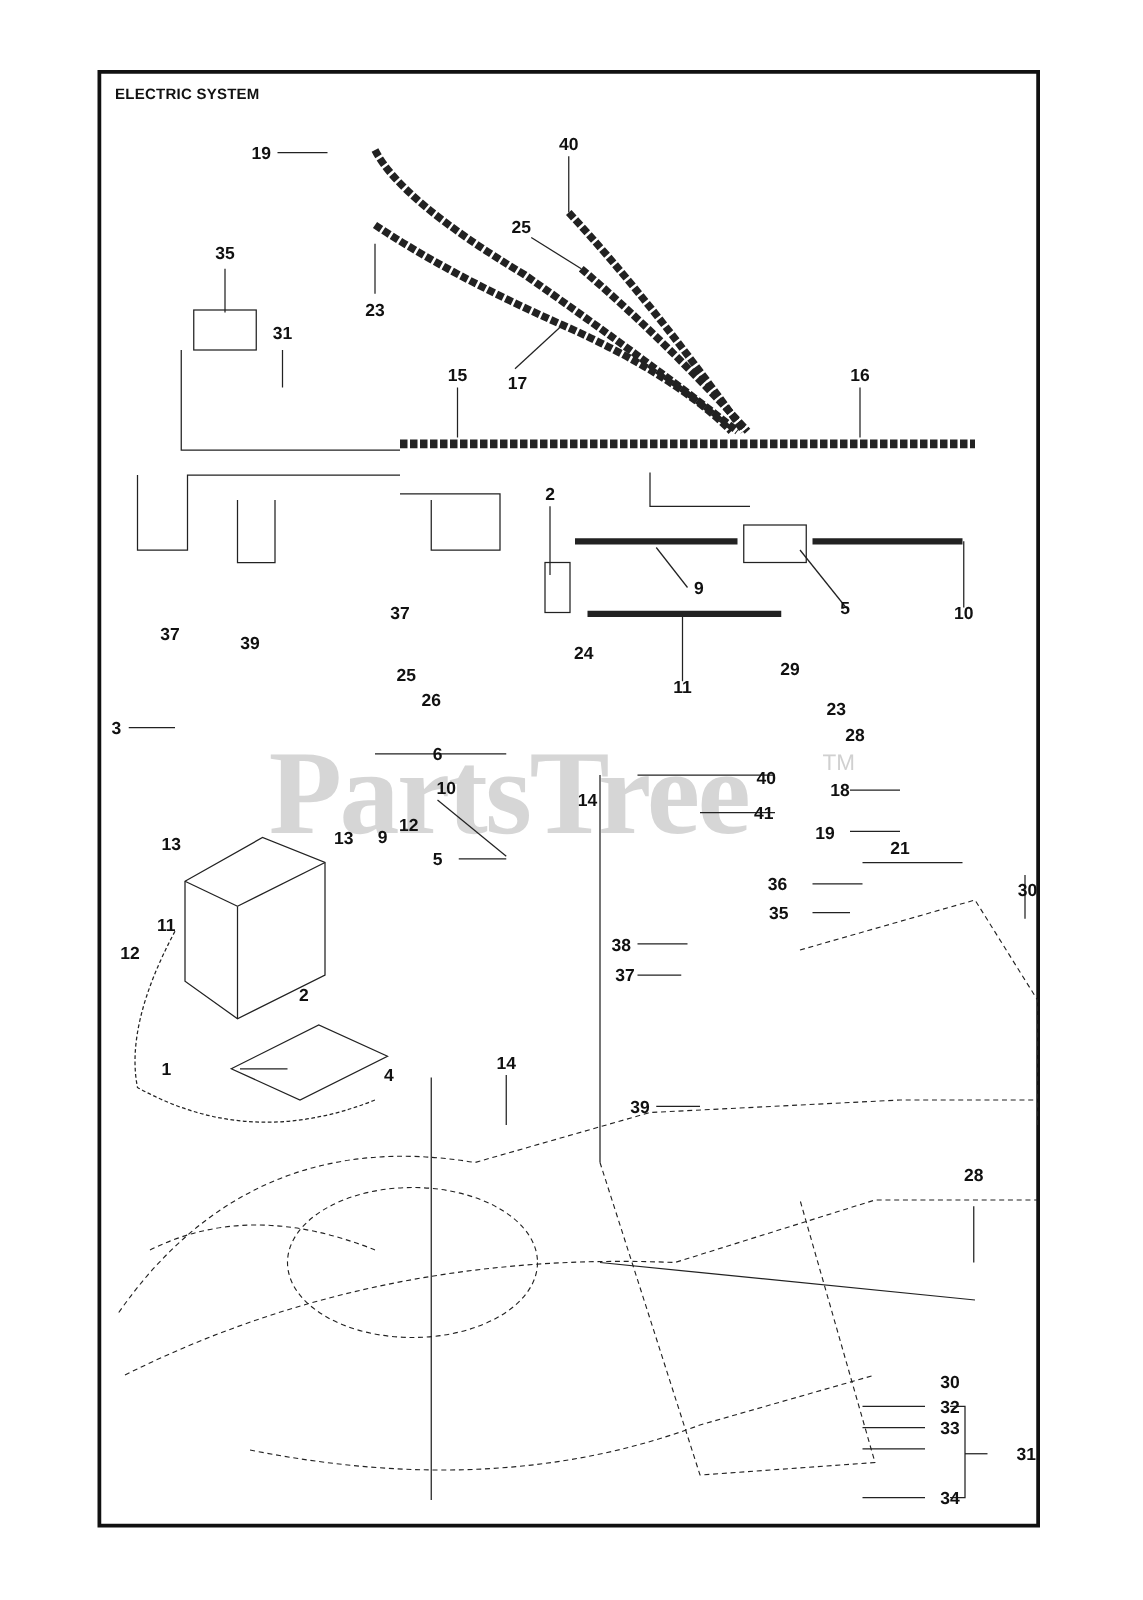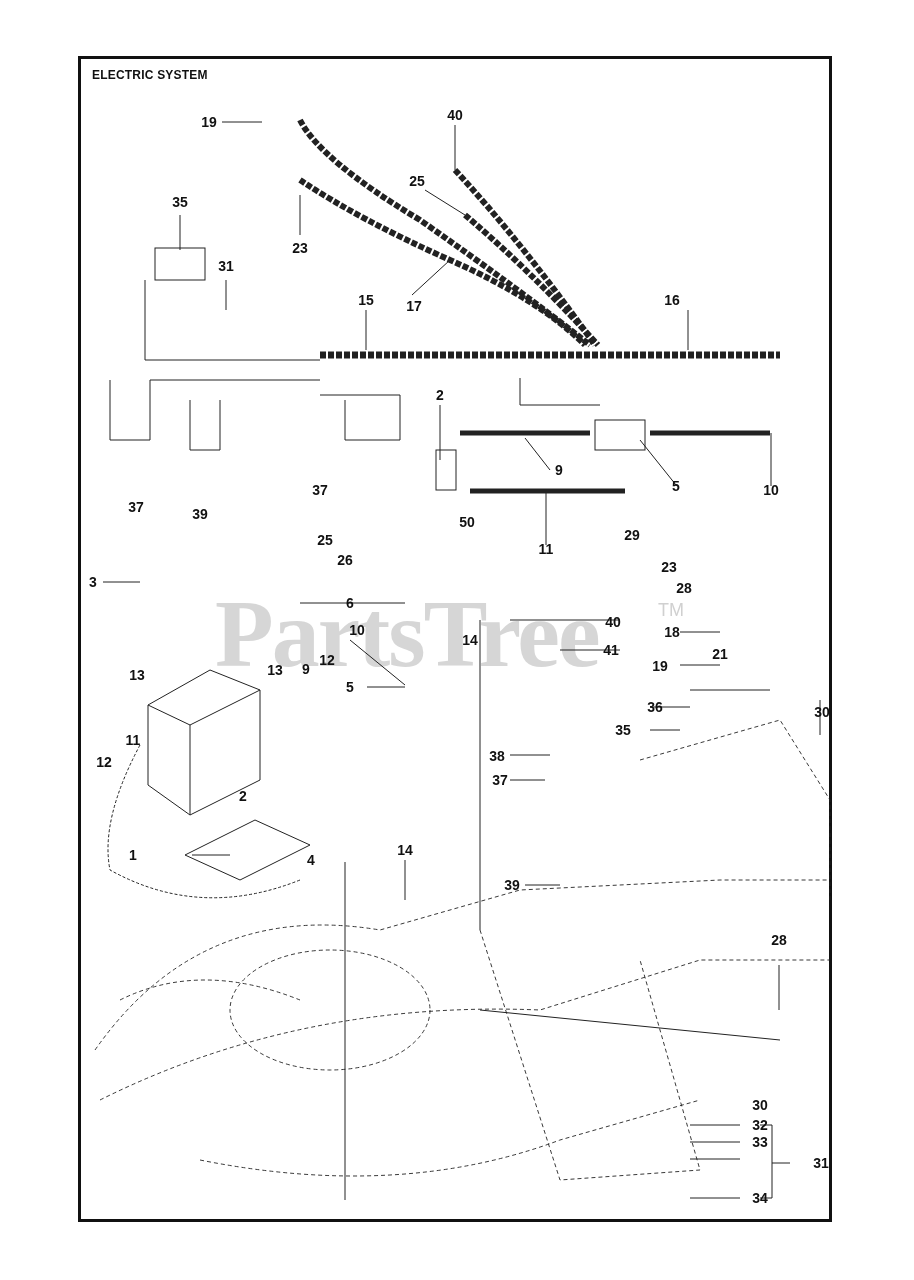--- a/index.html
+++ b/index.html
@@ -105,54 +105,54 @@
 </svg>
 
 <div class="lbl" style="left:209px;top:122px">19</div>
 <div class="lbl" style="left:455px;top:115px">40</div>
 <div class="lbl" style="left:417px;top:181px">25</div>
 <div class="lbl" style="left:300px;top:248px">23</div>
 <div class="lbl" style="left:180px;top:202px">35</div>
 <div class="lbl" style="left:226px;top:266px">31</div>
 <div class="lbl" style="left:414px;top:306px">17</div>
 <div class="lbl" style="left:366px;top:300px">15</div>
-<div class="lbl" style="left:672px;top:300px">16</div>
+<div class="lbl" style="left:688px;top:300px">16</div>
 <div class="lbl" style="left:440px;top:395px">2</div>
 <div class="lbl" style="left:559px;top:470px">9</div>
 <div class="lbl" style="left:676px;top:486px">5</div>
 <div class="lbl" style="left:771px;top:490px">10</div>
 <div class="lbl" style="left:546px;top:549px">11</div>
 <div class="lbl" style="left:136px;top:507px">37</div>
 <div class="lbl" style="left:200px;top:514px">39</div>
 <div class="lbl" style="left:320px;top:490px">37</div>
-<div class="lbl" style="left:467px;top:522px">50</div>
+<div class="lbl" style="left:467px;top:522px">24</div>
 <div class="lbl" style="left:325px;top:540px">25</div>
 <div class="lbl" style="left:345px;top:560px">26</div>
 <div class="lbl" style="left:632px;top:535px">29</div>
 <div class="lbl" style="left:669px;top:567px">23</div>
 <div class="lbl" style="left:684px;top:588px">28</div>
 <div class="lbl" style="left:93px;top:582px">3</div>
 <div class="lbl" style="left:350px;top:603px">6</div>
 <div class="lbl" style="left:357px;top:630px">10</div>
 <div class="lbl" style="left:470px;top:640px">14</div>
 <div class="lbl" style="left:613px;top:622px">40</div>
 <div class="lbl" style="left:611px;top:650px">41</div>
 <div class="lbl" style="left:672px;top:632px">18</div>
 <div class="lbl" style="left:660px;top:666px">19</div>
 <div class="lbl" style="left:137px;top:675px">13</div>
 <div class="lbl" style="left:275px;top:670px">13</div>
 <div class="lbl" style="left:327px;top:660px">12</div>
 <div class="lbl" style="left:306px;top:669px">9</div>
 <div class="lbl" style="left:350px;top:687px">5</div>
-<div class="lbl" style="left:720px;top:654px">21</div>
+<div class="lbl" style="left:720px;top:678px">21</div>
 <div class="lbl" style="left:822px;top:712px">30</div>
 <div class="lbl" style="left:133px;top:740px">11</div>
 <div class="lbl" style="left:104px;top:762px">12</div>
 <div class="lbl" style="left:243px;top:796px">2</div>
-<div class="lbl" style="left:655px;top:707px">36</div>
+<div class="lbl" style="left:622px;top:707px">36</div>
 <div class="lbl" style="left:623px;top:730px">35</div>
 <div class="lbl" style="left:497px;top:756px">38</div>
 <div class="lbl" style="left:500px;top:780px">37</div>
 <div class="lbl" style="left:133px;top:855px">1</div>
 <div class="lbl" style="left:311px;top:860px">4</div>
 <div class="lbl" style="left:405px;top:850px">14</div>
 <div class="lbl" style="left:512px;top:885px">39</div>
 <div class="lbl" style="left:779px;top:940px">28</div>
 <div class="lbl" style="left:760px;top:1125px">32</div>
 <div class="lbl" style="left:760px;top:1142px">33</div>

